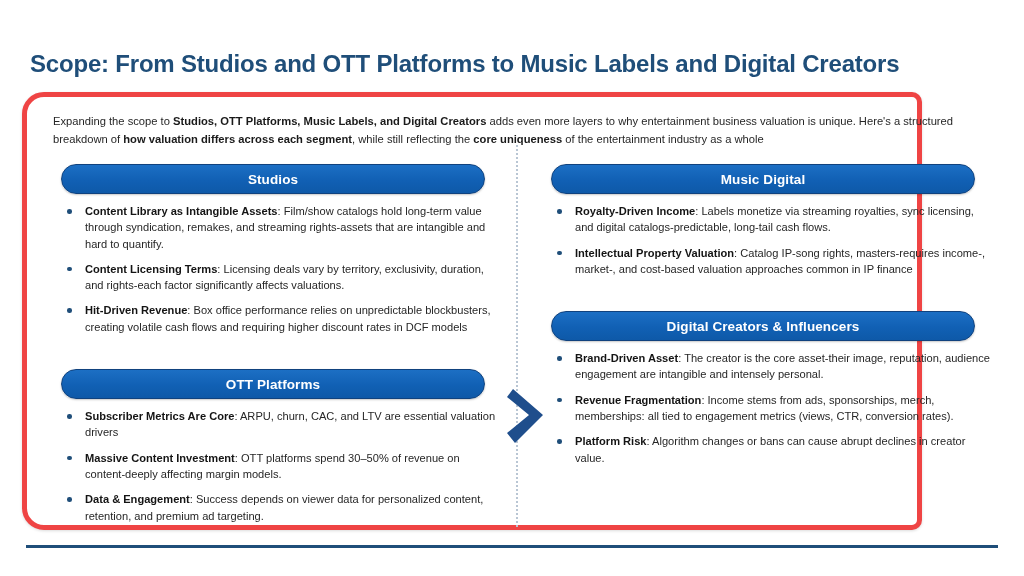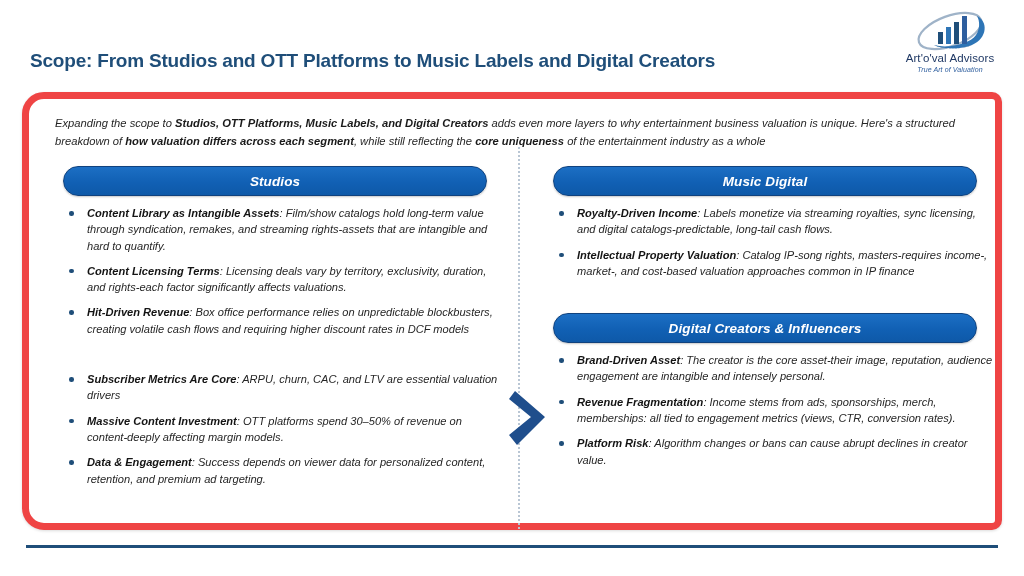--- a/index.html
+++ b/index.html
@@ -18,21 +18,21 @@
     position: absolute;
     top: 0; left: 0;
     width: 1024px;
     height: 92px;
   }
 
   .slide-title {
     position: absolute;
     left: 30px;
     top: 50px;
-    font-size: 19px;
+    font-size: 24px;
     font-weight: bold;
     color: #1F4E79;
     letter-spacing: -0.2px;
     white-space: nowrap;
   }
 
   
   .logo-block {
     position: absolute;
     right: 18px;
@@ -56,30 +56,29 @@
     letter-spacing: 0.1px;
     white-space: nowrap;
     margin-top: 1px;
   }
 
   
   .main-card {
     position: absolute;
     left: 22px;
     top: 92px;
-    width: 980px;
+    width: 900px;
     height: 438px;
     background: #ffffff;
-    border: 7px solid #ef4444;
+    border: 5px solid #ef4444;
     border-top-left-radius: 22px;
     border-bottom-left-radius: 22px;
     border-top-right-radius: 10px;
     border-bottom-right-radius: 10px;
     box-shadow: 0 1px 3px rgba(0,0,0,0.14);
-    font-style: italic;
   }
 
   .intro {
     position: absolute;
     left: 26px;
     top: 16px;
     width: 928px;
     font-size: 11.2px;
     line-height: 17.5px;
     color: #262626;
@@ -174,33 +173,20 @@
     height: 2.5px;
     background: #1F4E79;
   }
 </style>
 </head>
 <body>
 
 <div class="slide-header">
   <div class="slide-title">Scope: From Studios and OTT Platforms to Music Labels and Digital Creators</div>
 
-  <div class="logo-block">
-    <svg class="logo-mark" viewBox="0 0 112 44">
-      <ellipse cx="56" cy="23" rx="33" ry="15" fill="none" stroke="#9fb3c8" stroke-width="2.2" transform="rotate(-20 56 23)"></ellipse>
-      <path d="M 83 8 C 94 13 94 30 78 37 C 66 42 48 41 40 37 C 54 41 76 36 82 27 C 86 21 86 13 83 8 Z" fill="#2E75B6"></path>
-      <path d="M 40 37 C 48 41 66 42 78 37 C 70 41 52 42 40 37 Z" fill="#1F4E79"></path>
-      <rect x="44" y="24" width="5" height="12" fill="#1F4E79"></rect>
-      <rect x="52" y="19" width="5" height="17" fill="#2E75B6"></rect>
-      <rect x="60" y="14" width="5" height="22" fill="#1F4E79"></rect>
-      <rect x="68" y="8" width="5" height="28" fill="#2E5E9E"></rect>
-    </svg>
-    <div class="logo-name">Art'o'val Advisors</div>
-    <div class="logo-tagline">True Art of Valuation</div>
-  </div>
 </div>
 
 <div class="main-card">
 
   <div class="intro"><span>Expanding the scope to </span><b>Studios, OTT Platforms, Music Labels, and Digital Creators</b><span> adds even more layers to why entertainment business valuation is unique. Here's a structured breakdown of </span><b>how valuation differs across each segment</b><span>, while still reflecting the </span><b>core uniqueness</b><span> of the entertainment industry as a whole</span></div>
 
   <div class="divider"></div>
 
   <svg class="chevron" viewBox="0 0 46 62">
     <path d="M 8 4 L 38 30 L 10 58 L 2 48 L 24 30 L 2 12 Z" fill="#1F4E8C"></path>
@@ -210,20 +196,21 @@
     <div class="col">
       <div class="section studios">
         <div class="pill">Studios</div>
         <ul class="bullets">
             <li><b>Content Library as Intangible Assets</b><span>: Film/show catalogs hold long-term value through syndication, remakes, and streaming rights-assets that are intangible and hard to quantify.</span></li>
             <li><b>Content Licensing Terms</b><span>: Licensing deals vary by territory, exclusivity, duration, and rights-each factor significantly affects valuations.</span></li>
             <li><b>Hit-Driven Revenue</b><span>: Box office performance relies on unpredictable blockbusters, creating volatile cash flows and requiring higher discount rates in DCF models</span></li>
           </ul>
       </div>
       <div class="section ott">
+        <div class="pill">OTT Platforms</div>
         <ul class="bullets">
             <li><b>Subscriber Metrics Are Core</b><span>: ARPU, churn, CAC, and LTV are essential valuation drivers</span></li>
             <li><b>Massive Content Investment</b><span>: OTT platforms spend 30–50% of revenue on content-deeply affecting margin models.</span></li>
             <li><b>Data &amp; Engagement</b><span>: Success depends on viewer data for personalized content, retention, and premium ad targeting.</span></li>
           </ul>
       </div>
     </div>
 
     <div class="col">
       <div class="section music">

